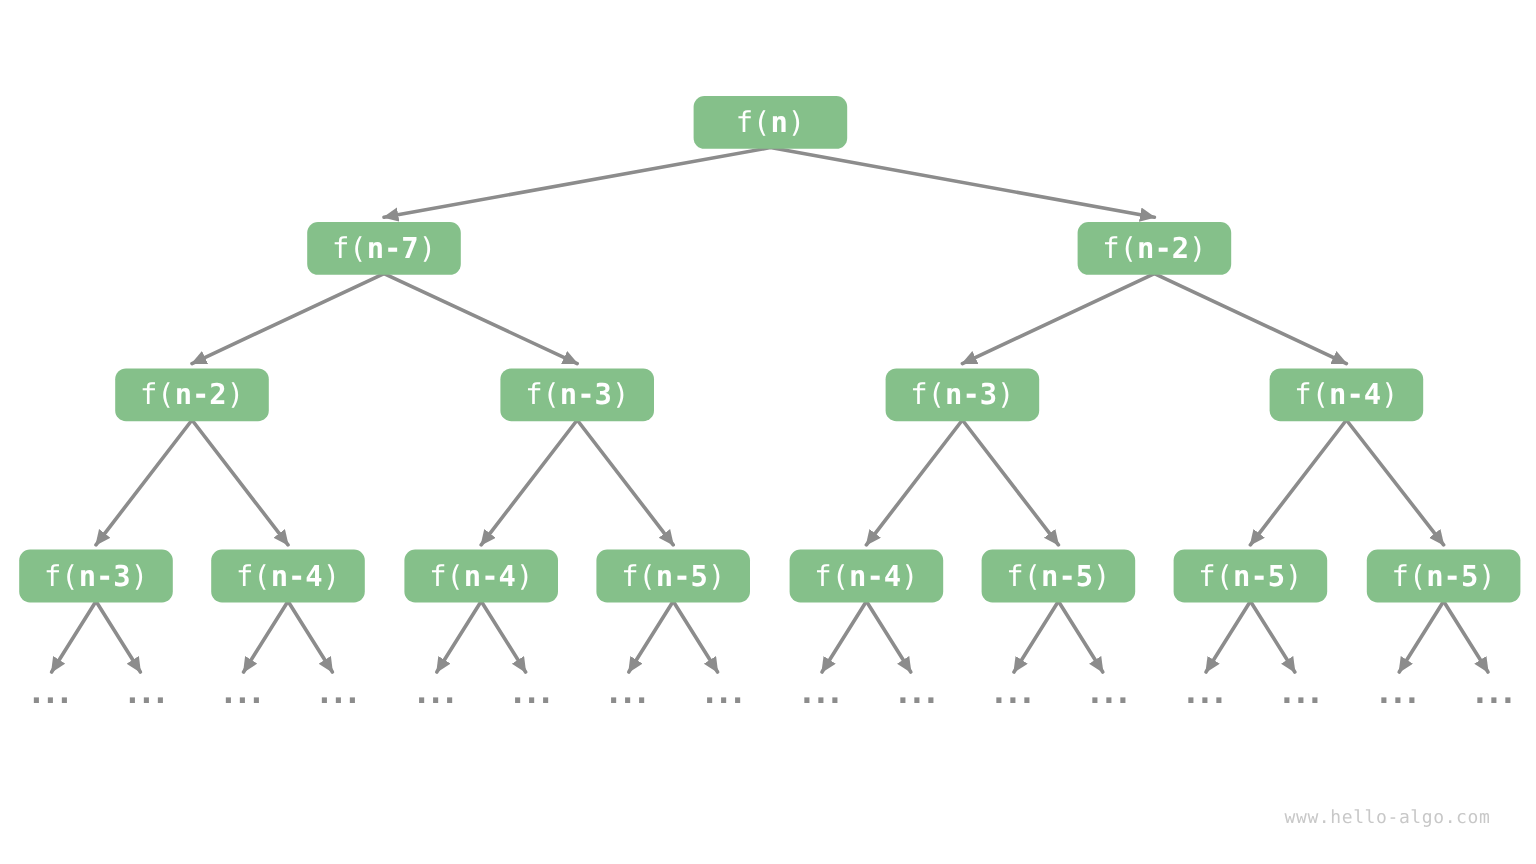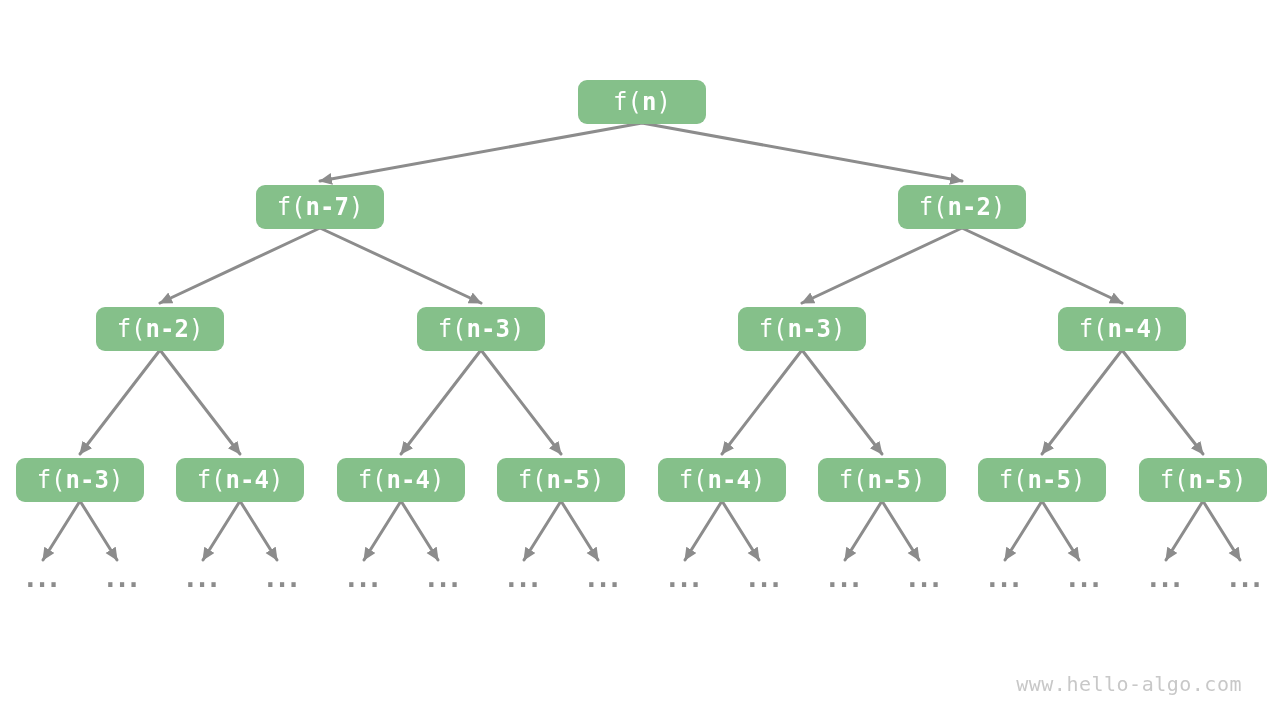--- a/index.html
+++ b/index.html
@@ -43,21 +43,21 @@
     font-weight: bold;
     font-size: 26px;
     letter-spacing: -4px;
     line-height: 26px;
     white-space: nowrap;
   }
   .watermark {
     position: absolute;
     right: 38px;
     top: 672px;
-    font-size: 20px;
+    font-size: 15px;
     letter-spacing: 0.5px;
   }
 </style>
 </head>
 <body style="background: rgb(255, 255, 255);">
 
 <div class="stage">
   <svg id="edges" width="1280" height="720" viewBox="0 0 1280 720">
     <defs>
       <marker id="arrowhead" markerUnits="userSpaceOnUse" markerWidth="16" markerHeight="14" refX="12" refY="6" orient="auto">

